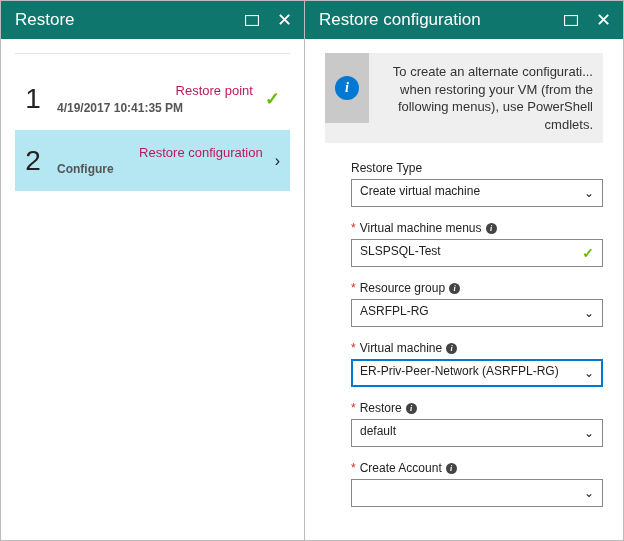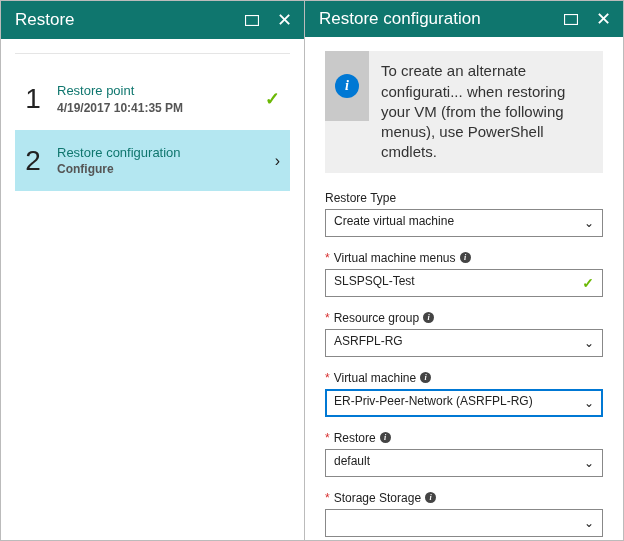--- a/index.html
+++ b/index.html
@@ -12,34 +12,34 @@
   .header-title { font-size: 17px; font-weight: 400; flex: 1; }
   .header-controls { display: flex; gap: 10px; align-items: center; }
   .hc-btn { color: #fff; font-size: 14px; cursor: pointer; line-height: 1; padding: 4px; }
   .hc-close { font-size: 18px; }
   .hc-box svg { display: block; }
 
   .step-list { padding: 14px 14px; }
   .step { display: flex; align-items: center; padding: 14px 10px 14px 6px; gap: 12px; cursor: pointer; }
   .step-num { font-size: 28px; font-weight: 400; color: #222; width: 24px; text-align: center; }
   .step-text { flex: 1; line-height: 1.35; }
-  .step-title { font-size: 13px; color: #0f766e; }
+  .step-title { font-size: 13px; color: #be185d; text-align: right; }
   .step-sub { font-size: 12px; color: #555; font-weight: bold; }
   .step-check { color: #6bb805; font-size: 18px; font-weight: bold; }
   .step-caret { color: #222; font-size: 16px; }
   .step.active { background: #b4e7f1; }
   .top-sep { height: 1px; background: #e5e5e5; margin: 0 14px; }
 
   .r-body { padding: 14px 20px 10px 20px; overflow-y: auto; }
   .infobox { background: #efefef; display: flex; align-items: flex-start; margin-bottom: 18px; }
   .infobox-icon { width: 44px; height: 70px; background: #c9c9c9; display: flex; align-items: center; justify-content: center; flex-shrink: 0; }
   .infobox-icon-inner { width: 24px; height: 24px; border-radius: 50%; background: #0078d4; color: #fff; display: flex; align-items: center; justify-content: center; font-family: Georgia, serif; font-style: italic; font-weight: 700; font-size: 14px; }
-  .infobox-text { font-size: 15px; color: #333; padding: 10px 10px 10px 12px; line-height: 1.35; }
+  .infobox-text { font-size: 13px; color: #333; padding: 10px 10px 10px 12px; line-height: 1.35; text-align: right; }
 
-  .field { margin-bottom: 14px; }
+  .field { margin-bottom: 14px; margin-left: 26px; }
   .field-label { font-size: 12px; color: #222; margin-bottom: 4px; display: flex; align-items: center; gap: 4px; }
   .req { color: #d62f2f; }
   .info-i { width: 11px; height: 11px; border-radius: 50%; background: #444; color: #fff; font-family: Georgia, serif; font-style: italic; font-size: 8px; display: inline-flex; align-items: center; justify-content: center; font-weight: bold; }
   .select, .textin { width: 100%; border: 1px solid #888; height: 28px; font-size: 12px; padding: 0 26px 4px 8px; background: #fff; color: #222; position: relative; display: flex; align-items: center; cursor: pointer; }
   .select .caret { position: absolute; right: 8px; top: 50%; transform: translateY(-50%); color: #222; font-size: 12px; }
   .select.focused { border: 1px solid #0078d4; box-shadow: 0 0 0 1px #0078d4 inset; }
   .textin { cursor: text; }
   .textin .ok { position: absolute; right: 8px; top: 50%; transform: translateY(-50%); color: #6bb805; font-weight: bold; font-size: 14px; }
 </style>
 </head>
@@ -156,21 +156,21 @@
         </div>
         <div class="select">
           <span>default</span>
           <span class="caret">⌄</span>
         </div>
       </div>
 
       <div class="field">
         <div class="field-label">
           <span class="req">*</span>
-          <span>Storage Storage</span>
+          <span>Create Account</span>
           <span class="info-i">i</span>
         </div>
         <div class="select">
           <span class="caret">⌄</span>
         </div>
       </div>
 
     </div>
   </div>
 </div>

